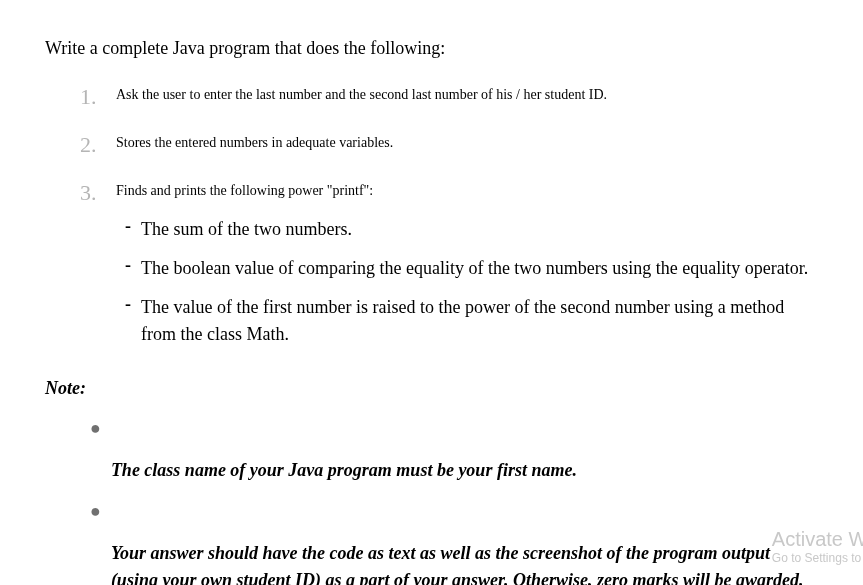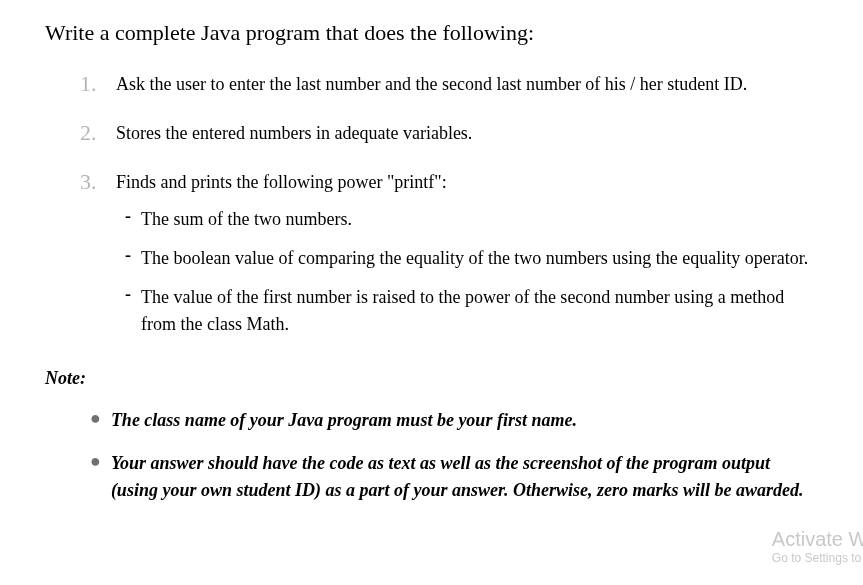--- a/index.html
+++ b/index.html
@@ -11,42 +11,43 @@
       font-family: 'Times New Roman', Times, serif;
       background: #ffffff;
       width: 863px;
       height: 585px;
       padding: 20px 45px;
       color: #000000;
       position: relative;
       overflow: hidden;
     }
     .intro {
-      font-size: 22px;
+      font-size: 18px;
       margin-bottom: 25px;
       text-align: justify;
+      margin-top: 18px;
     }
     .ordered-list {
       list-style: none;
       padding-left: 35px;
     }
     .ordered-item {
       margin-bottom: 22px;
       display: flex;
       align-items: flex-start;
     }
     .ordered-number {
       font-size: 22px;
       color: #b5b5b5;
       margin-right: 12px;
       min-width: 24px;
       flex-shrink: 0;
     }
     .ordered-text {
-      font-size: 18px;
+      font-size: 14px;
       text-align: justify;
       line-height: 1.5;
       flex: 1;
     }
     .sub-list {
       list-style: none;
       padding-left: 80px;
       margin-top: -12px;
     }
     .sub-item {
@@ -88,20 +89,21 @@
       flex-shrink: 0;
       line-height: 1.3;
       color: #707070;
     }
     .bullet-text {
       font-size: 18px;
       font-style: italic;
       font-weight: bold;
       line-height: 1.5;
       flex: 1;
+      margin-top: 40px;
     }
     .watermark {
       position: absolute;
       right: -20px;
       bottom: 20px;
       color: #bfbfbf;
       font-family: 'Segoe UI', Arial, sans-serif;
       text-align: left;
       pointer-events: none;
     }

